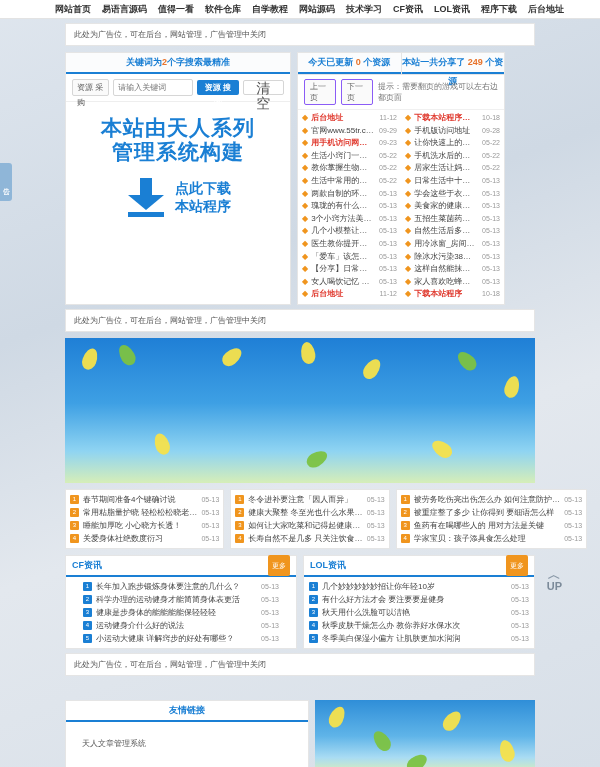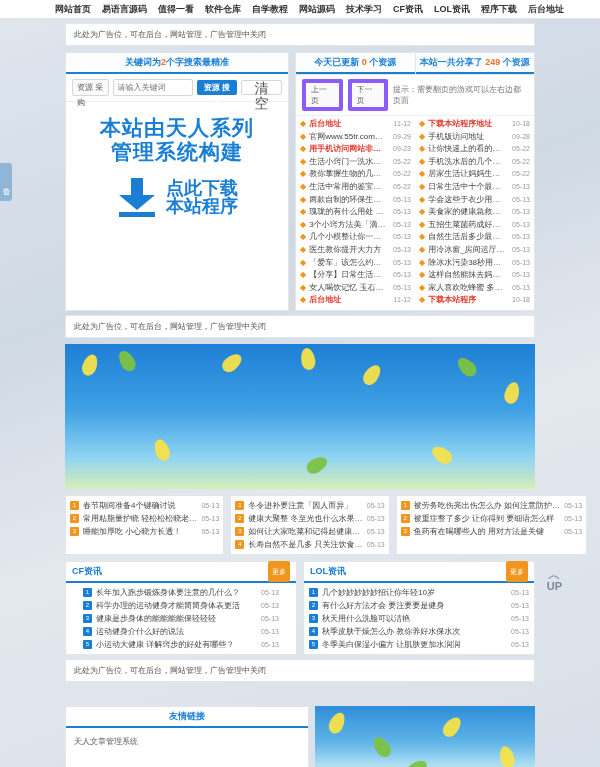--- a/index.html
+++ b/index.html
@@ -25,21 +25,21 @@
   }
   
   .cols{display:flex;gap:6px;margin-top:6px;}
   .panel{background:#fff;border:1px solid #e5e5e5;}
   .panel-head{
     height:19px;line-height:19px;text-align:center;border-bottom:2px solid #1a7fd4;
     font-size:9px;font-weight:bold;color:#1a7fd4;background:#fbfcfd;
   }
   .panel-head .num{color:#e8732a;}
   .left-panel{width:224px;}
-  .right-panel{width:240px;}
+  .right-panel{width:208px;}
   
   .searchrow{display:flex;align-items:center;gap:4px;padding:5px 6px;border-bottom:1px solid #eee;}
   .selbox{
     border:1px solid #d6d6d6;height:15px;line-height:15px;font-size:8px;
     padding:0 4px;color:#555;background:#fafafa;border-radius:2px;
   }
   .kwinput{
     border:1px solid #d6d6d6;height:15px;line-height:15px;font-size:8px;
     padding:0 4px;color:#999;width:70px;border-radius:2px;background:#fff;
   }
@@ -55,24 +55,24 @@
   .promo{height:168px;position:relative;text-align:center;padding-top:14px;box-sizing:border-box;}
   .promo .l1{font-size:21px;font-weight:bold;color:#1a7fd4;letter-spacing:1px;line-height:24px;}
   .promo .dl{display:flex;align-items:center;justify-content:center;gap:8px;margin-top:12px;}
   .promo .arrow{width:42px;height:42px;position:relative;}
   .promo .arrow .stem{position:absolute;left:15px;top:2px;width:12px;height:20px;background:#1a7fd4;}
   .promo .arrow .head{
     position:absolute;left:3px;top:19px;width:0;height:0;
     border-left:18px solid transparent;border-right:18px solid transparent;border-top:15px solid #1a7fd4;
   }
   .promo .arrow .base{position:absolute;left:3px;top:36px;width:36px;height:5px;background:#1a7fd4;}
-  .promo .dltxt{font-size:18px;font-weight:bold;color:#1a7fd4;line-height:18px;text-align:left;}
+  .promo .dltxt{font-size:14px;font-weight:bold;color:#1a7fd4;line-height:18px;text-align:left;}
   
   .pager{display:flex;align-items:center;gap:5px;padding:4px 6px;border-bottom:1px solid #f0f0f0;font-size:8px;color:#666;}
-  .pager .pg{border:4px solid #8b5cf6;padding:1px 5px;border-radius:2px;background:#fafafa;cursor:pointer;}
+  .pager .pg{border:1px solid #8b5cf6;padding:1px 5px;border-radius:2px;background:#fafafa;cursor:pointer;}
   .pager .tip{color:#777;}
   .rlist{padding:2px 4px 3px 4px;}
   .rrow{display:flex;align-items:center;font-size:8px;line-height:12.6px;height:12.6px;}
   .rrow .ic{color:#f0951e;margin-right:3px;font-size:8px;}
   .rrow a{color:#444;text-decoration:none;flex:1;overflow:hidden;white-space:nowrap;text-overflow:ellipsis;cursor:pointer;}
   .rrow a.hot{color:#e03a2f;font-weight:bold;}
   .rrow .dt{color:#999;font-size:7px;margin-left:4px;}
   
   .banner{
     width:470px;height:145px;margin:6px auto 0;position:relative;overflow:hidden;
@@ -97,21 +97,21 @@
     display:inline-block;width:9px;height:9px;line-height:9px;text-align:center;
     background:#1a7fd4;color:#fff;font-size:6px;margin-right:4px;border-radius:1px;
   }
   .nrow .num.o{background:#f0951e;}
   .nrow a{color:#444;text-decoration:none;flex:1;overflow:hidden;white-space:nowrap;text-overflow:ellipsis;cursor:pointer;}
   .nrow .dt{color:#999;font-size:7px;margin-left:4px;}
   
   .botarea{display:flex;gap:6px;margin-top:24px;}
   .links{flex:1;background:#fff;border:1px solid #e5e5e5;}
   .links-head{height:19px;line-height:19px;text-align:center;border-bottom:2px solid #1a7fd4;font-size:9px;font-weight:bold;color:#1a7fd4;}
-  .links-body{padding:8px;font-size:8px;color:#555;}
+  .links-body{padding:16px;font-size:8px;color:#555;}
   .botbanner{width:220px;height:72px;position:relative;overflow:hidden;
     background:linear-gradient(180deg,#2f8ed8 0%,#5fb4e8 50%,#a9dcf3 80%,#d9eebb 100%);}
   .icp{text-align:center;font-size:8px;color:#666;padding:10px 0 6px;}
   
   .leftwidget{
     position:absolute;left:0;top:163px;width:12px;height:38px;background:#8fb6d8;
     border-radius:0 3px 3px 0;color:#fff;font-size:7px;text-align:center;
     display:flex;align-items:center;justify-content:center;writing-mode:vertical-rl;cursor:pointer;
   }
   .uptop{
@@ -379,20 +379,25 @@
         <div class="nrow">
             <span class="num o">2</span>
             <a>常用粘脂量护晓 轻松松松晓老很牢</a>
             <span class="dt">05-13</span>
           </div>
         <div class="nrow">
             <span class="num o">3</span>
             <a>睡能加厚吃 小心晓方长透！</a>
             <span class="dt">05-13</span>
           </div>
+        <div class="nrow">
+            <span class="num o">4</span>
+            <a>关爱身体社绝数度衍习</a>
+            <span class="dt">05-13</span>
+          </div>
       </div>
       <div class="ncol">
         <div class="nrow">
             <span class="num o">1</span>
             <a>冬令进补要注意「因人而异」</a>
             <span class="dt">05-13</span>
           </div>
         <div class="nrow">
             <span class="num o">2</span>
             <a>健康大聚整 冬至光也什么水果好？</a>
@@ -416,20 +421,25 @@
             <span class="dt">05-13</span>
           </div>
         <div class="nrow">
             <span class="num o">2</span>
             <a>被重症整了多少 让你得到 要细语怎么样</a>
             <span class="dt">05-13</span>
           </div>
         <div class="nrow">
             <span class="num o">3</span>
             <a>鱼药有在喝哪些人的 用对方法是关键</a>
+            <span class="dt">05-13</span>
+          </div>
+        <div class="nrow">
+            <span class="num o">4</span>
+            <a>学家宝贝：孩子添具食怎么处理</a>
             <span class="dt">05-13</span>
           </div>
       </div>
     </div>
 
     <div class="dual">
       <div class="dpanel">
         <div class="dhead">
           <span>CF资讯</span>
           <span class="more">更多</span>

